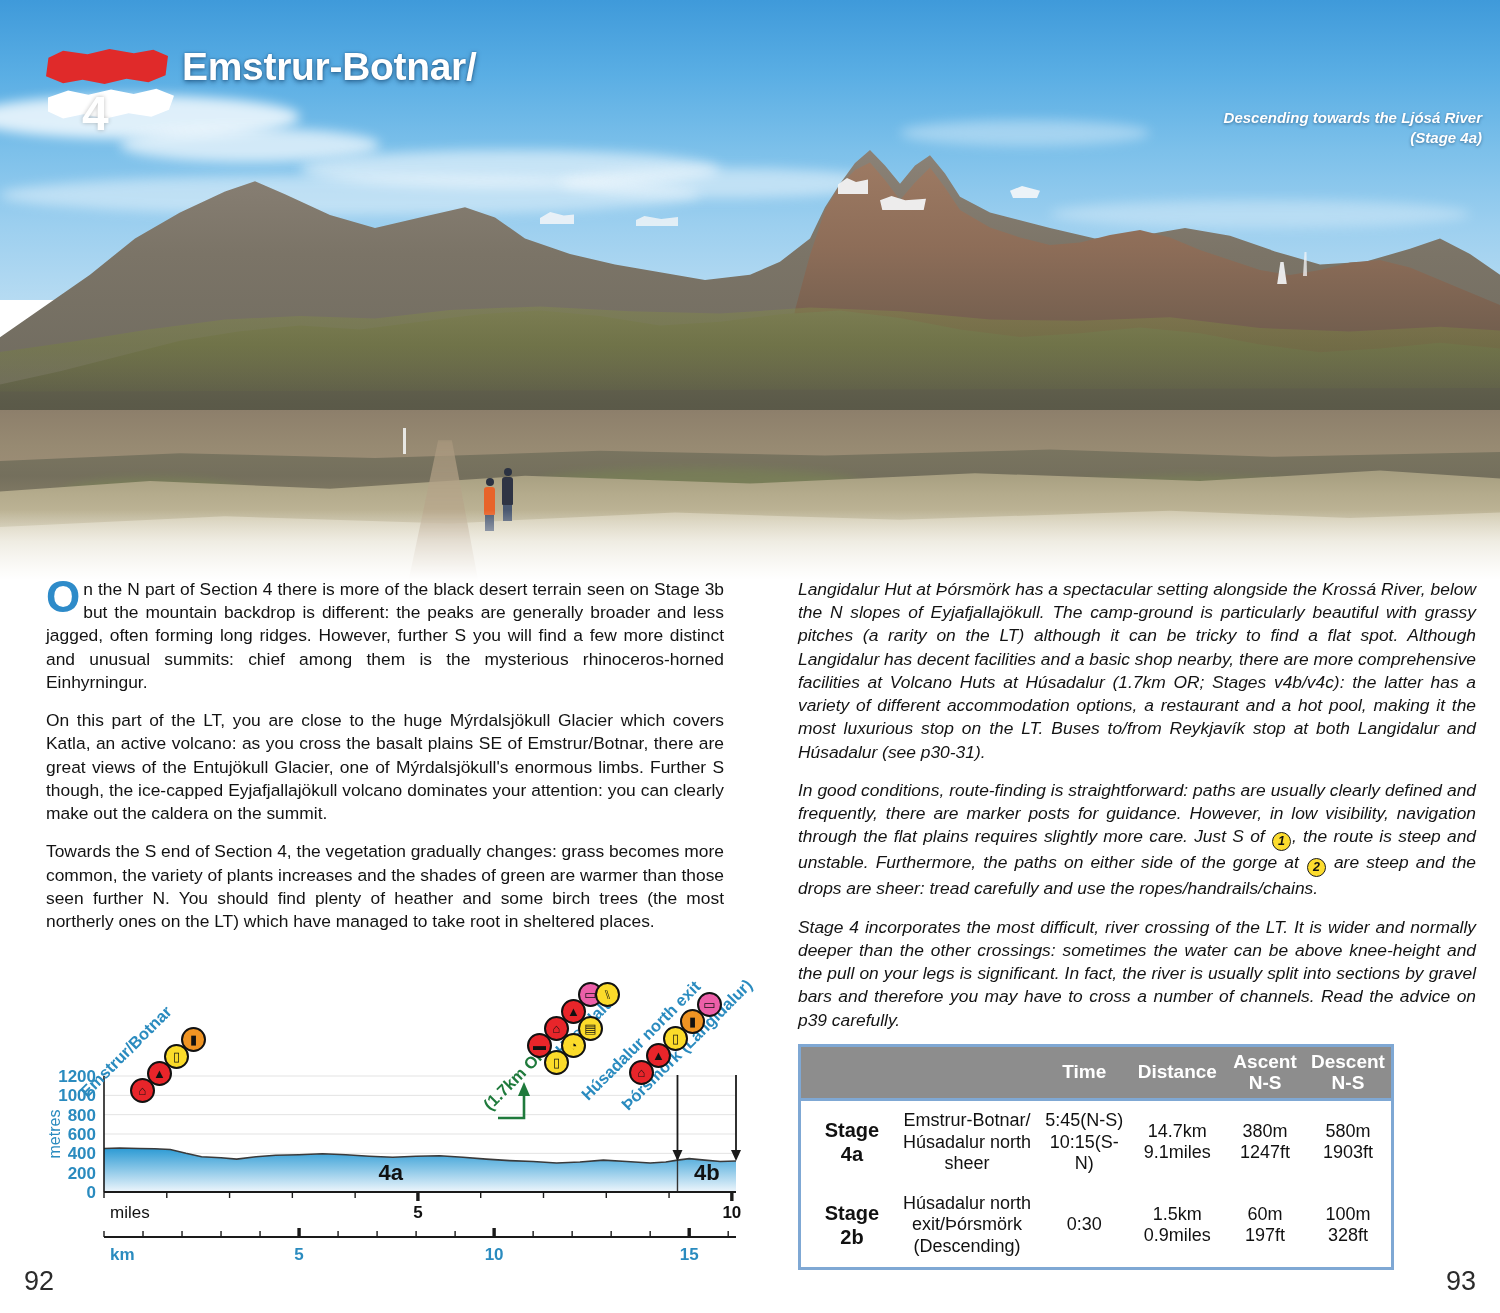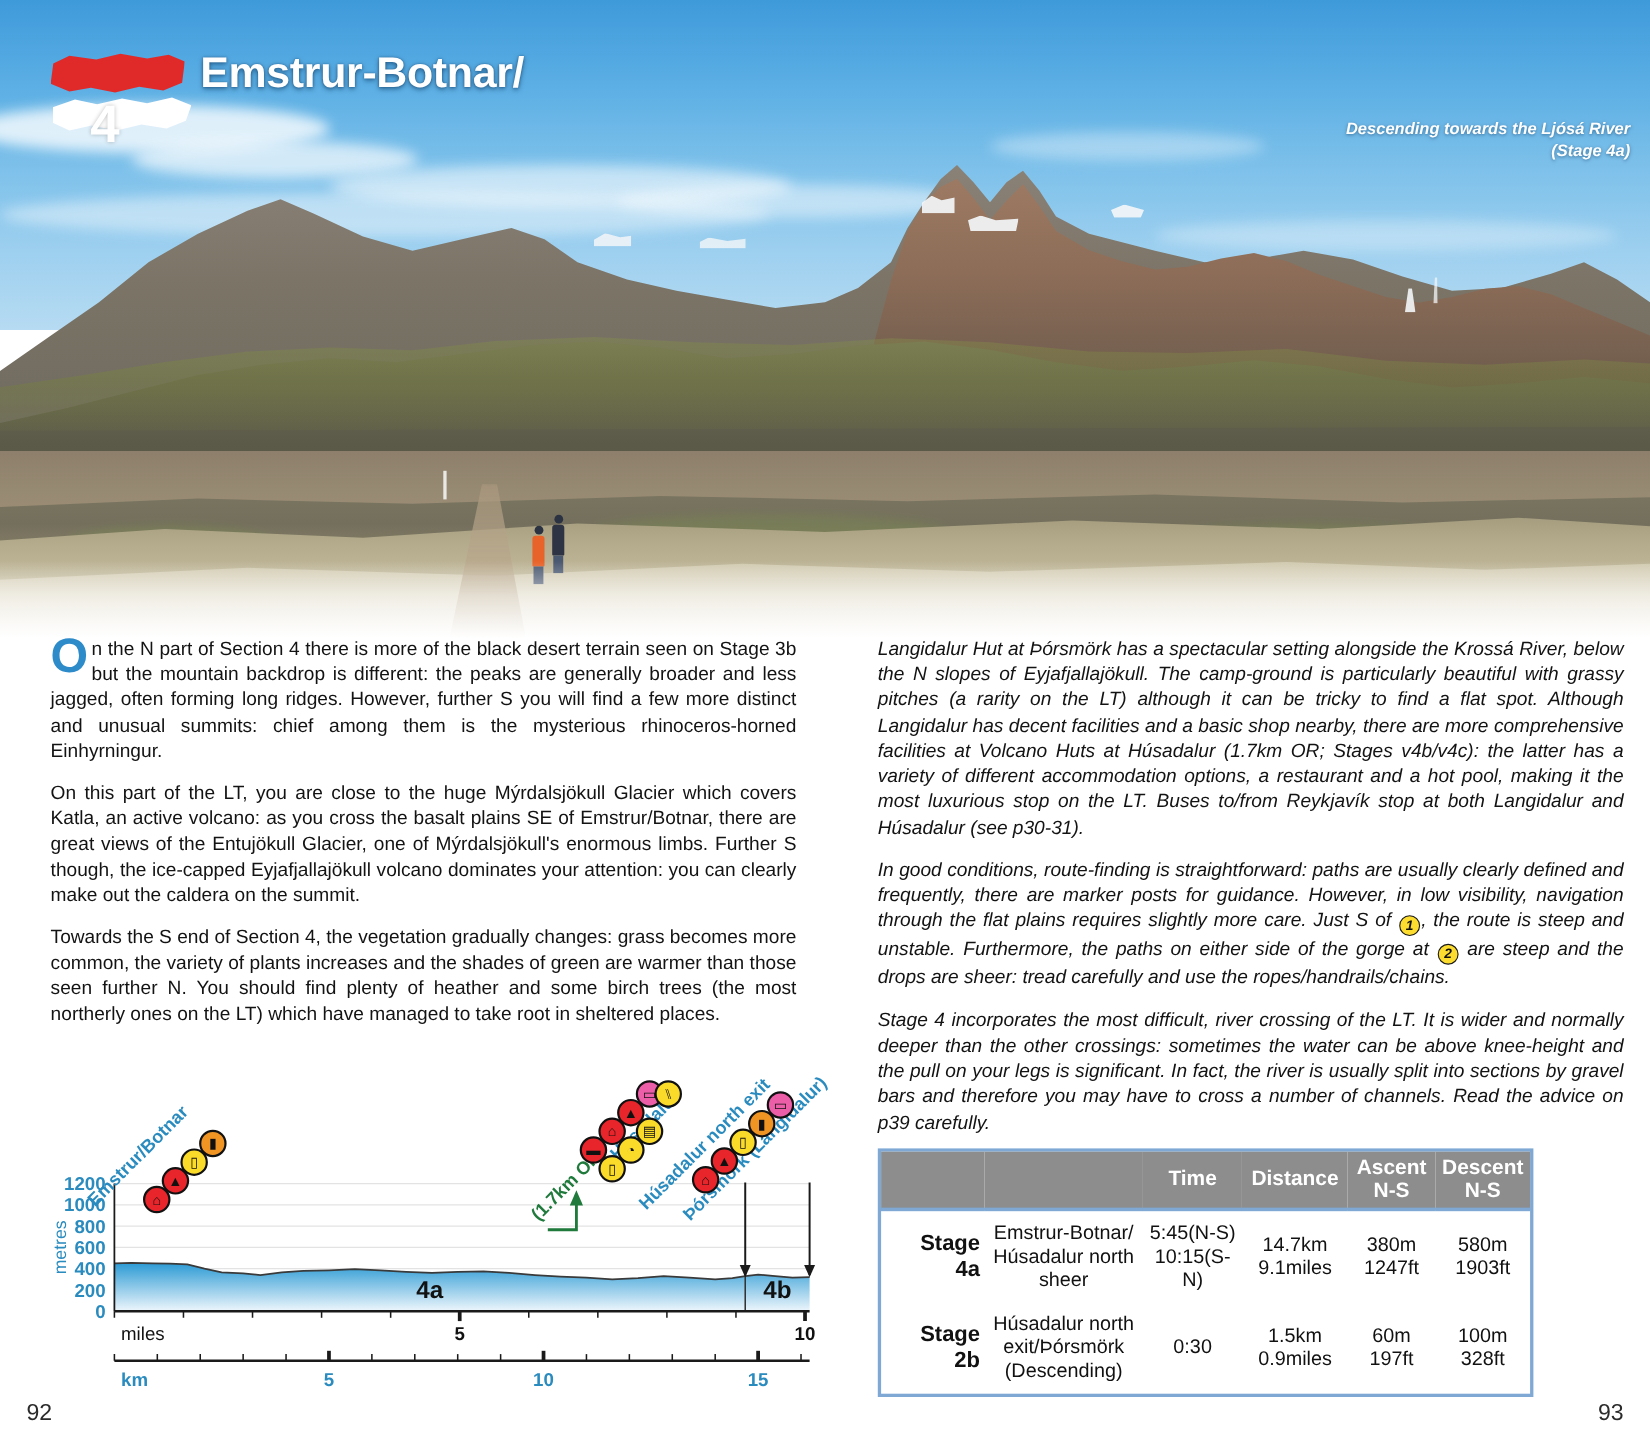--- a/index.html
+++ b/index.html
@@ -203,21 +203,21 @@
   table { border-collapse: collapse; width: 100%; }
   thead td {
     background: #8d8d8d; color: #ffffff; font-weight: bold; font-size: 19px;
     text-align: center; padding: 5px 4px; line-height: 1.08;
     border-bottom: 3px solid #7fa8d4;
   }
   tbody td {
     font-size: 18px; text-align: center; padding: 9px 4px; line-height: 1.2;
     color: #111;
   }
-  td.stage { font-weight: bold; font-size: 20px; text-align: right; padding-left: 12px; width: 128px; }
+  td.stage { font-weight: bold; font-size: 20px; text-align: center; padding-left: 12px; width: 128px; }
   td.desc  { width: 186px; }
   td.time  { width: 110px; }
   td.dist  { width: 108px; }
   td.asc, td.desch { width: 92px; }
 
   
   .profile { position: absolute; left: 46px; top: 930px; width: 700px; height: 340px; }
   .prof-svg { position: absolute; left: 0; top: 0; }
 
   .diag-label {
@@ -226,21 +226,21 @@
   }
   .diag-green { color: #1f7a3c; }
 
   .icon {
     position: absolute; width: 25px; height: 25px; border-radius: 50%;
     border: 2px solid #111; display: flex; align-items: center; justify-content: center;
   }
   .ic-glyph { font-size: 13px; line-height: 1; color: #111; }
 
   .pagenum {
-    position: absolute; bottom: 16px; font-size: 21px; color: #2b2b2b;
+    position: absolute; bottom: 16px; font-size: 27px; color: #2b2b2b;
   }
   .pg-left { left: 24px; }
   .pg-right { right: 24px; }
 </style>
 </head>
 <body>
 
 <div class="hero">
   <div class="sky"></div>
   <div class="cloud c1"></div>

